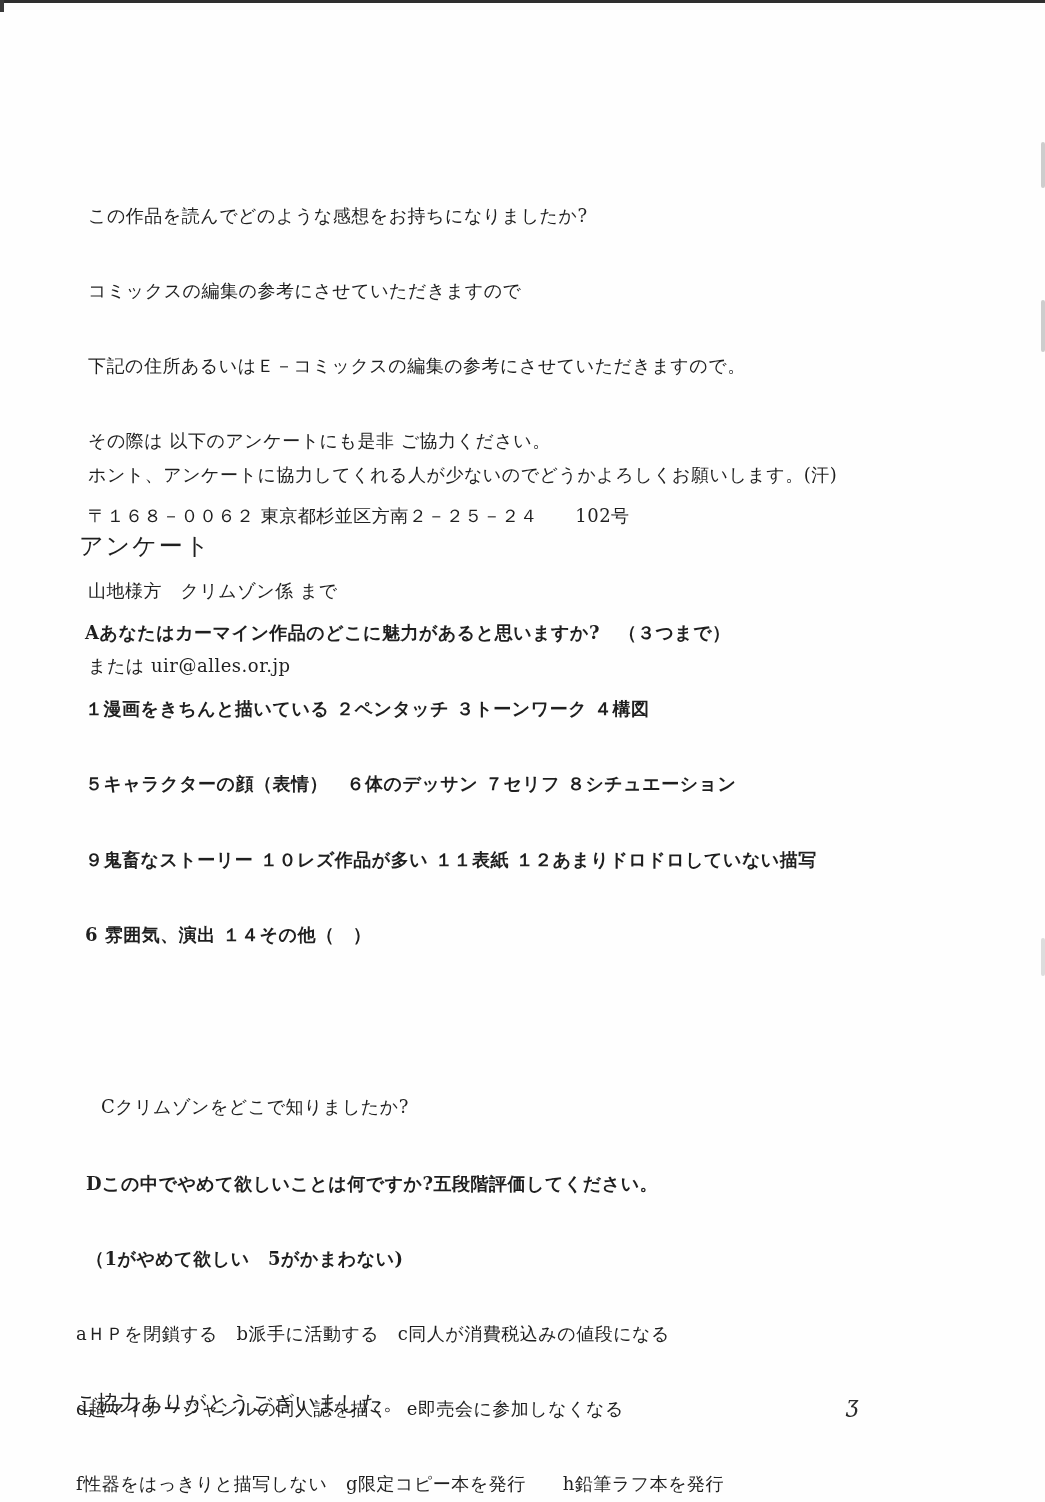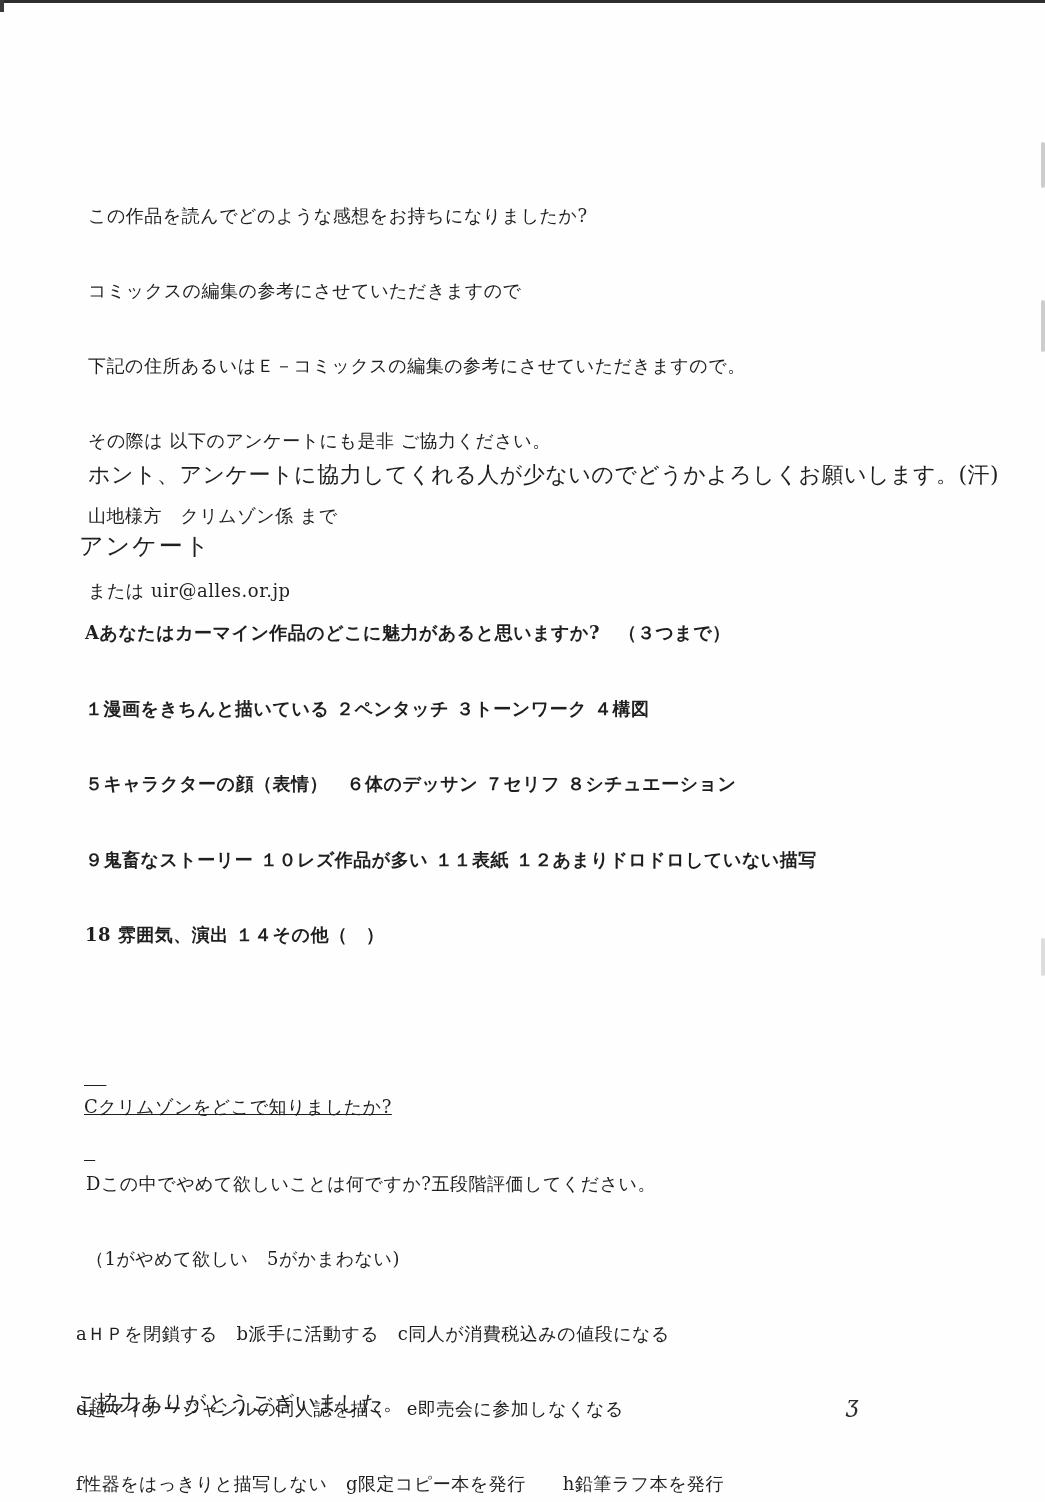--- a/index.html
+++ b/index.html
@@ -50,28 +50,28 @@
     white-space: pre;
     letter-spacing: 0.5px;
   }
   .block .line {
     display: block;
     height: 37px;
     line-height: 37px;
     font-size: 18px;
   }
   .intro   { top: 159px; left: 88px; }
-  .plea    { top: 460px; left: 88px; font-size: 22px; line-height: 30px; text-align: center; }
+  .plea    { top: 460px; left: 88px; font-size: 18px; line-height: 30px; text-align: center; }
   .title   { top: 528px; left: 79px; font-size: 24px; line-height: 36px; letter-spacing: 2px; }
   .q-a     { top: 576px; left: 85px; font-weight: bold; }
   .q-a .line { height: 37.5px; line-height: 37.5px; }
   .q-b     { top: 830px; left: 85px; }
-  .q-c     { top: 1050px; left: 84px; text-decoration: underline; }
+  .q-c     { top: 1050px; left: 101px; }
   .q-d     { top: 1127px; left: 76px; }
-  .q-d .line.indent { padding-left: 10px; }
+  .q-d .line.indent { padding-left: 10px; font-weight: bold; }
   .closing { top: 1385px; left: 76px; font-size: 21px; line-height: 37px; }
   .page-mark {
     position: absolute;
     top: 1392px;
     left: 846px;
     font-size: 22px;
     font-style: italic;
     color: #2a2a2a;
   }
 </style>
@@ -84,34 +84,35 @@
   <div class="corner-nub"></div>
   <div class="edge-smudge smudge-1"></div>
   <div class="edge-smudge smudge-2"></div>
   <div class="edge-smudge smudge-3"></div>
 
   <div class="block intro">
     <span class="line">この作品を読んでどのような感想をお持ちになりましたか?</span>
     <span class="line">コミックスの編集の参考にさせていただきますので</span>
     <span class="line">下記の住所あるいはＥ－コミックスの編集の参考にさせていただきますので。</span>
     <span class="line">その際は 以下のアンケートにも是非 ご協力ください。</span>
+    <span class="line">〒１６８－００６２ 東京都杉並区方南２－２５－２４　　102号</span>
     <span class="line">山地様方　クリムゾン係 まで</span>
     <span class="line">または uir@alles.or.jp</span>
   </div>
 
   <div class="block plea">ホント、アンケートに協力してくれる人が少ないのでどうかよろしくお願いします。(汗)</div>
 
   <div class="block title">アンケート</div>
 
   <div class="block q-a">
     <span class="line">Aあなたはカーマイン作品のどこに魅力があると思いますか?　（３つまで）</span>
     <span class="line">１漫画をきちんと描いている ２ペンタッチ ３トーンワーク ４構図</span>
     <span class="line">５キャラクターの顔（表情）　６体のデッサン ７セリフ ８シチュエーション</span>
     <span class="line">９鬼畜なストーリー １０レズ作品が多い １１表紙 １２あまりドロドロしていない描写</span>
-    <span class="line">18 雰囲気、演出 １４その他（　）</span>
+    <span class="line">6 雰囲気、演出 １４その他（　）</span>
   </div>
 
 
   <div class="block q-c">
     <span class="line">Cクリムゾンをどこで知りましたか?</span>
   </div>
 
   <div class="block q-d">
     <span class="line indent">Dこの中でやめて欲しいことは何ですか?五段階評価してください。</span>
     <span class="line indent">（1がやめて欲しい　5がかまわない)</span>

